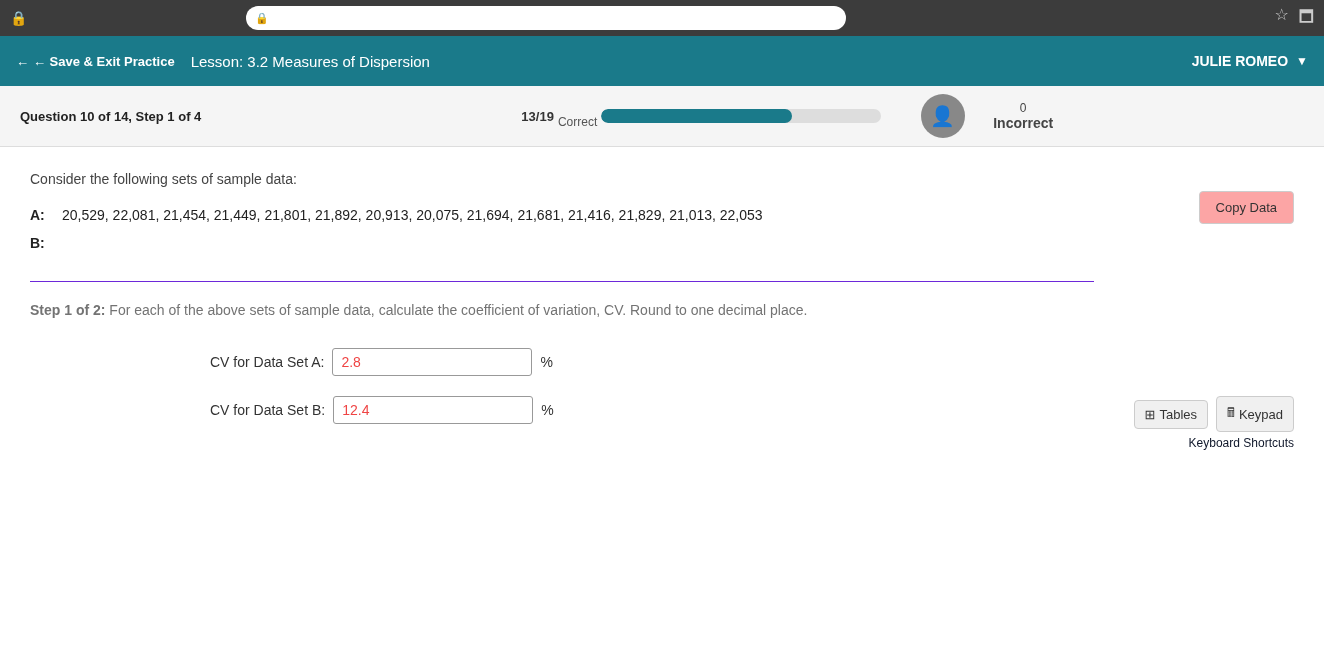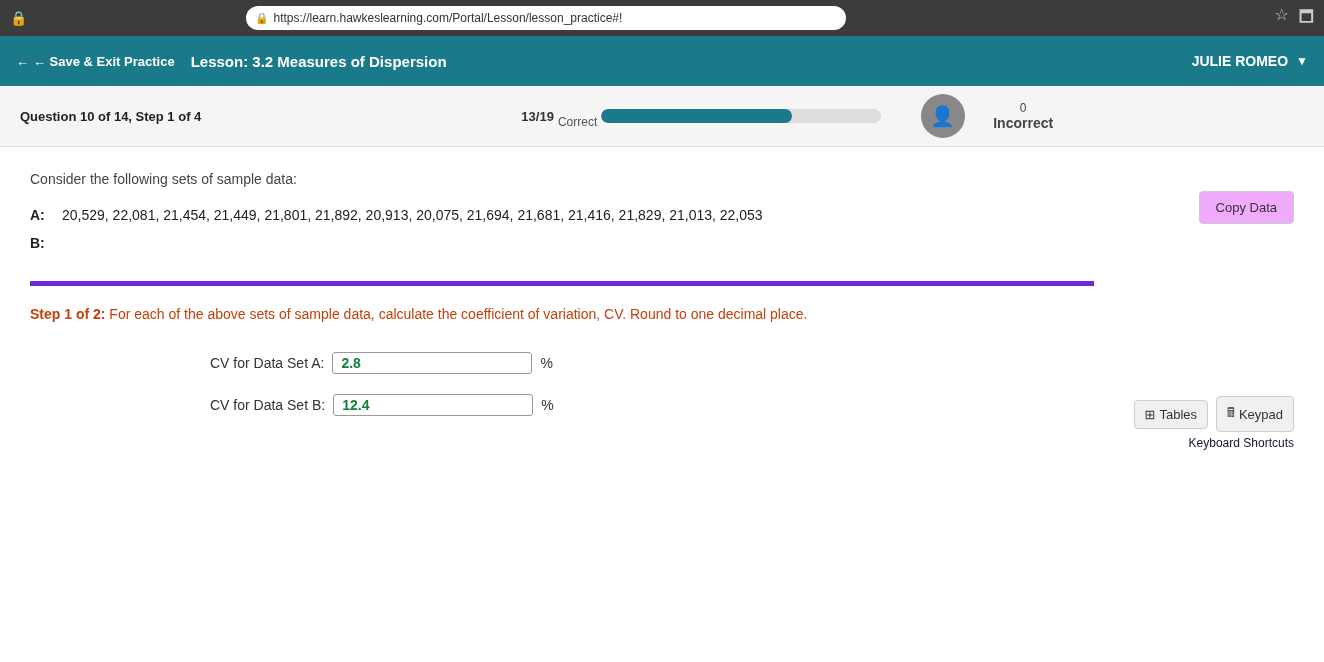--- a/index.html
+++ b/index.html
@@ -44,21 +44,21 @@
       color: #fff;
       text-decoration: none;
       font-size: 13px;
       font-weight: 600;
       gap: 4px;
       white-space: nowrap;
     }
     .lesson-title {
       color: #fff;
       font-size: 15px;
-      font-weight: 700;
+      font-weight: 400;
       margin-left: 16px;
     }
     .user-area {
       margin-left: auto;
       display: flex;
       align-items: center;
       gap: 8px;
       color: #fff;
       font-weight: 600;
       font-size: 14px;
@@ -151,24 +151,24 @@
       margin-bottom: 12px;
       font-size: 14px;
       color: #222;
     }
     .data-set-label {
       font-weight: 600;
       min-width: 24px;
     }
     .step-text {
       font-size: 14px;
-      color: #c2410c;
+      color: #737373;
       margin-top: 30px;
       margin-bottom: 30px;
-      border-top: 5px solid #6d28d9;
+      border-top: 1px solid #6d28d9;
       padding-top: 20px;
     }
     .step-text strong { font-weight: 700; }
 
     .answer-section { margin-top: 10px; }
     .answer-heading { font-size: 14px; font-weight: 700; color: #222; }
     .answer-link { font-size: 12px; color: #1a7a8a; text-decoration: underline; cursor: pointer; }
 
     .input-row {
       display: flex;
@@ -177,44 +177,43 @@
       margin-top: 20px;
       margin-left: 180px;
     }
     .input-label {
       font-size: 14px;
       color: #333;
       white-space: nowrap;
     }
     .answer-input {
       width: 200px;
-      height: 22px;
+      height: 28px;
       border: 1px solid #999;
       border-radius: 3px;
       padding: 0 8px;
       font-size: 14px;
-      color: #15803d;
-      font-weight: bold;
+      color: #ef4444;
     }
     .percent-sign {
       font-size: 14px;
       color: #333;
     }
 
     
     .right-sidebar {
       width: 180px;
       display: flex;
       flex-direction: column;
       gap: 12px;
       align-items: flex-end;
       padding-top: 0;
     }
     .copy-data-btn {
-      background: #f0abfc;
+      background: #fca5a5;
       border: 1px solid #ccc;
       border-radius: 4px;
       padding: 8px 16px;
       font-size: 13px;
       cursor: pointer;
       color: #333;
       white-space: nowrap;
       margin-top: 20px;
     }
     .tools-area {
@@ -260,21 +259,20 @@
   </style>
 </head>
 <body>
 
 <div class="page-container">
 
   <div class="browser-bar">
     <span>🔒</span>
     <div class="url-bar">
       <span class="lock-icon">🔒</span>
-      <span>https://learn.hawkeslearning.com/Portal/Lesson/lesson_practice#!</span>
     </div>
     <div class="browser-icons">
       <span>☆</span>
       <span>🗖</span>
     </div>
   </div>
 
   <div class="app-header">
     <a class="back-link">
       <span>←</span>

